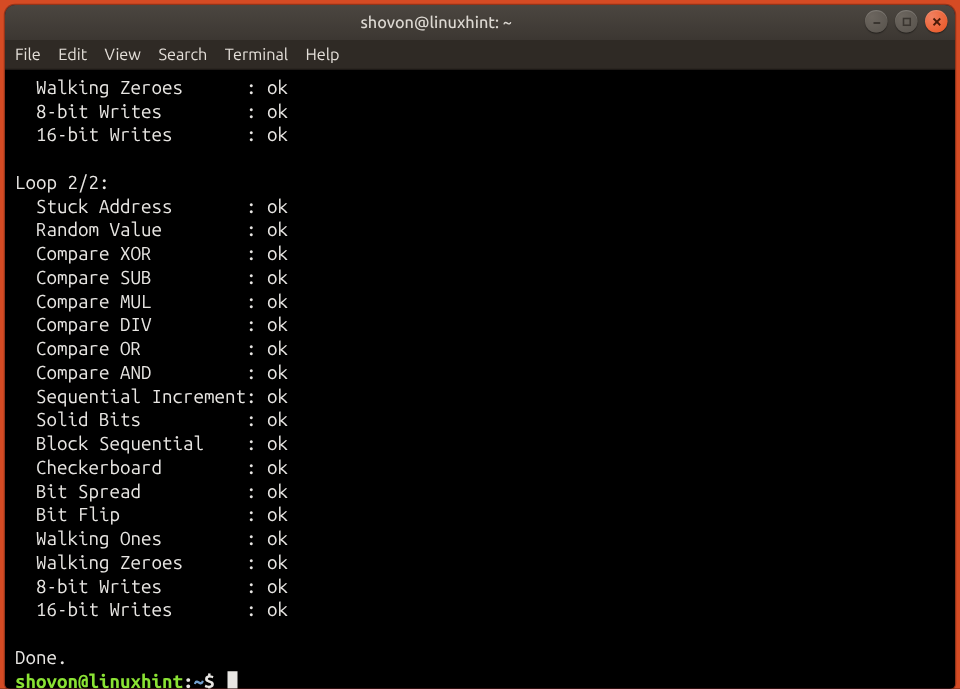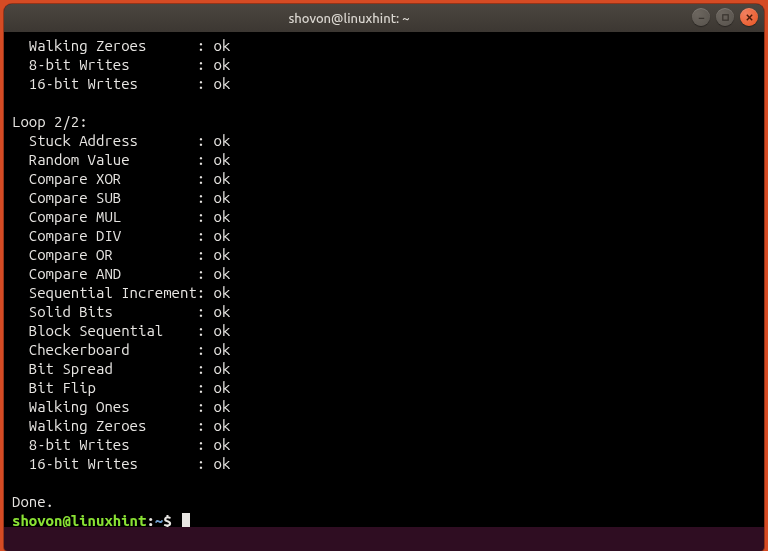--- a/index.html
+++ b/index.html
@@ -118,16 +118,24 @@
       </div>
       <div class="titlebtn close">
         <svg viewBox="0 0 10 10">
             <line x1="2" y1="2" x2="8" y2="8" stroke="currentColor" stroke-width="1.6"></line>
             <line x1="8" y1="2" x2="2" y2="8" stroke="currentColor" stroke-width="1.6"></line>
           </svg>
       </div>
     </div>
   </div>
 
+  <div class="menubar">
+    <span>File</span>
+    <span>Edit</span>
+    <span>View</span>
+    <span>Search</span>
+    <span>Terminal</span>
+    <span>Help</span>
+  </div>
 
   <div class="terminal" id="term"><div class="test-row"><span class="indent"></span><span class="label">Walking Zeroes      </span><span class="colon">: </span><span>ok</span></div><div class="test-row"><span class="indent"></span><span class="label">8-bit Writes        </span><span class="colon">: </span><span>ok</span></div><div class="test-row"><span class="indent"></span><span class="label">16-bit Writes       </span><span class="colon">: </span><span>ok</span></div><div>&nbsp;</div><div>Loop 2/2:</div><div class="test-row"><span class="indent"></span><span class="label">Stuck Address       </span><span class="colon">: </span><span>ok</span></div><div class="test-row"><span class="indent"></span><span class="label">Random Value        </span><span class="colon">: </span><span>ok</span></div><div class="test-row"><span class="indent"></span><span class="label">Compare XOR         </span><span class="colon">: </span><span>ok</span></div><div class="test-row"><span class="indent"></span><span class="label">Compare SUB         </span><span class="colon">: </span><span>ok</span></div><div class="test-row"><span class="indent"></span><span class="label">Compare MUL         </span><span class="colon">: </span><span>ok</span></div><div class="test-row"><span class="indent"></span><span class="label">Compare DIV         </span><span class="colon">: </span><span>ok</span></div><div class="test-row"><span class="indent"></span><span class="label">Compare OR          </span><span class="colon">: </span><span>ok</span></div><div class="test-row"><span class="indent"></span><span class="label">Compare AND         </span><span class="colon">: </span><span>ok</span></div><div class="test-row"><span class="indent"></span><span class="label">Sequential Increment</span><span class="colon">: </span><span>ok</span></div><div class="test-row"><span class="indent"></span><span class="label">Solid Bits          </span><span class="colon">: </span><span>ok</span></div><div class="test-row"><span class="indent"></span><span class="label">Block Sequential    </span><span class="colon">: </span><span>ok</span></div><div class="test-row"><span class="indent"></span><span class="label">Checkerboard        </span><span class="colon">: </span><span>ok</span></div><div class="test-row"><span class="indent"></span><span class="label">Bit Spread          </span><span class="colon">: </span><span>ok</span></div><div class="test-row"><span class="indent"></span><span class="label">Bit Flip            </span><span class="colon">: </span><span>ok</span></div><div class="test-row"><span class="indent"></span><span class="label">Walking Ones        </span><span class="colon">: </span><span>ok</span></div><div class="test-row"><span class="indent"></span><span class="label">Walking Zeroes      </span><span class="colon">: </span><span>ok</span></div><div class="test-row"><span class="indent"></span><span class="label">8-bit Writes        </span><span class="colon">: </span><span>ok</span></div><div class="test-row"><span class="indent"></span><span class="label">16-bit Writes       </span><span class="colon">: </span><span>ok</span></div><div>&nbsp;</div><div>Done.</div><div><span class="prompt-user">shovon@linuxhint</span><span class="prompt-colon">:</span><span class="prompt-path">~</span><span class="prompt-dollar">$ </span><span class="cursor"></span></div></div>
 
 </div>
 
 </body></html>

